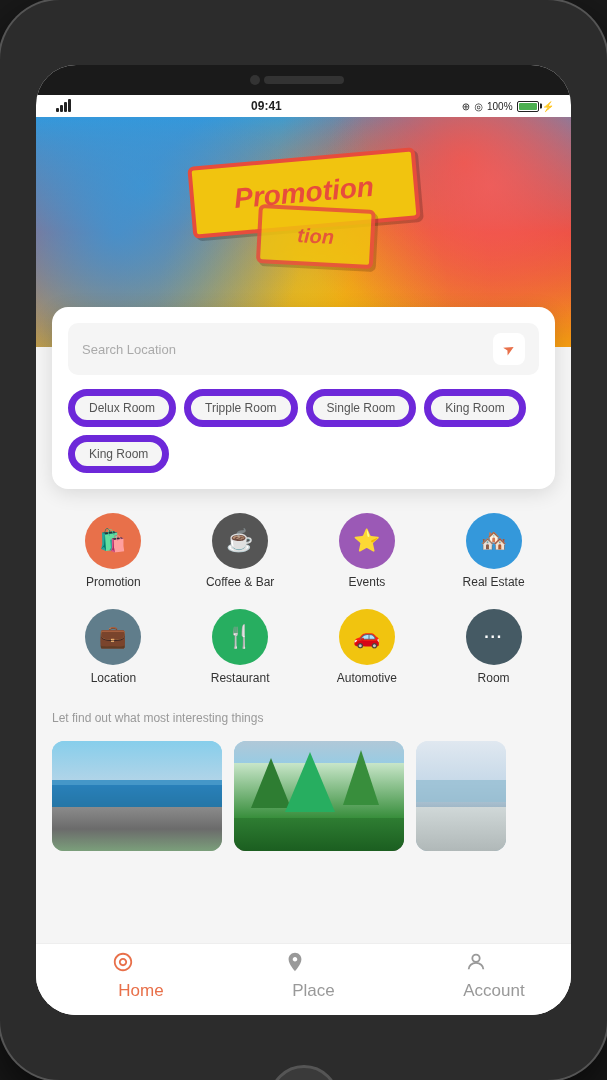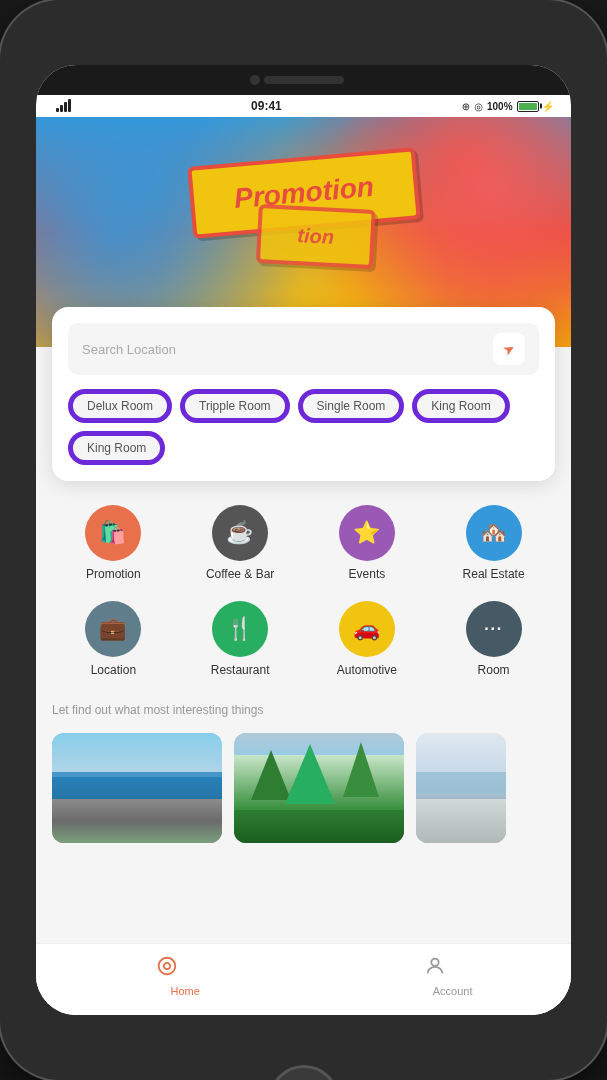--- a/index.html
+++ b/index.html
@@ -235,21 +235,21 @@
       color: #e8704a;
       font-size: 16px;
     }
     .tags-row {
       display: flex;
       flex-wrap: wrap;
       gap: 8px;
     }
     .tag {
       background: #f5f5f5;
-      border: 5px solid #6d28d9;
+      border: 7px solid #6d28d9;
       border-radius: 20px;
       padding: 5px 14px;
       font-size: 12px;
       color: #555;
     }
     
     .categories-grid {
       display: grid;
       grid-template-columns: repeat(4, 1fr);
       gap: 4px;
@@ -346,21 +346,21 @@
       padding: 6px 12px;
     }
     .nav-icon {
       font-size: 20px;
       color: #999;
     }
     .nav-icon.active {
       color: #e8704a;
     }
     .nav-label {
-      font-size: 11px;
+      font-size: 17px;
       color: #999;
       padding-left: 36px;
     }
     .nav-label.active {
       color: #e8704a;
     }
     
     .home-button {
       position: absolute;
       bottom: -55px;
@@ -389,21 +389,21 @@
       <div class="signal-bars">
         <div class="signal-bar" style="height:4px;"></div>
         <div class="signal-bar" style="height:7px;"></div>
         <div class="signal-bar" style="height:10px;"></div>
         <div class="signal-bar" style="height:13px;"></div>
       </div>
       <span class="status-time">09:41</span>
       <div class="status-right">
         <span style="font-size:10px;">⊕</span>
         <span style="font-size:10px;">◎</span>
-        <span style="font-size:10px;font-weight:700;">100%</span>
+        <span style="font-size:10px;font-weight:400;">100%</span>
         <div class="battery-icon">
           <div class="battery-fill"></div>
         </div>
         <span style="font-size:10px;color:#f1c40f;">⚡</span>
       </div>
     </div>
 
     <div class="screen-content">
 
       <div class="hero-section">
@@ -535,20 +535,28 @@
         <div class="nav-item">
           <span class="nav-icon active">
             <svg width="22" height="22" viewBox="0 0 24 24" fill="#e8704a">
                 <path d="M12 2C6.48 2 2 6.48 2 12s4.48 10 10 10 10-4.48 10-10S17.52 2 12 2zm0 18c-4.41 0-8-3.59-8-8s3.59-8 8-8 8 3.59 8 8-3.59 8-8 8zm0-12.5c-2.49 0-4.5 2.01-4.5 4.5s2.01 4.5 4.5 4.5 4.5-2.01 4.5-4.5-2.01-4.5-4.5-4.5zm0 7c-1.38 0-2.5-1.12-2.5-2.5s1.12-2.5 2.5-2.5 2.5 1.12 2.5 2.5-1.12 2.5-2.5 2.5z"></path>
               </svg>
           </span>
           <span class="nav-label active">Home</span>
         </div>
 
 
+        <div class="nav-item">
+          <span class="nav-icon">
+            <svg width="22" height="22" viewBox="0 0 24 24" fill="#999">
+                <path d="M12 2C8.13 2 5 5.13 5 9c0 5.25 7 13 7 13s7-7.75 7-13c0-3.87-3.13-7-7-7zm0 9.5c-1.38 0-2.5-1.12-2.5-2.5s1.12-2.5 2.5-2.5 2.5 1.12 2.5 2.5-1.12 2.5-2.5 2.5z"></path>
+              </svg>
+          </span>
+          <span class="nav-label">Place</span>
+        </div>
 
 
         <div class="nav-item">
           <span class="nav-icon">
             <svg width="22" height="22" viewBox="0 0 24 24" fill="none" stroke="#999" stroke-width="2">
                 <circle cx="12" cy="8" r="4"></circle>
                 <path d="M4 20c0-4 3.6-7 8-7s8 3 8 7"></path>
               </svg>
           </span>
           <span class="nav-label">Account</span>

